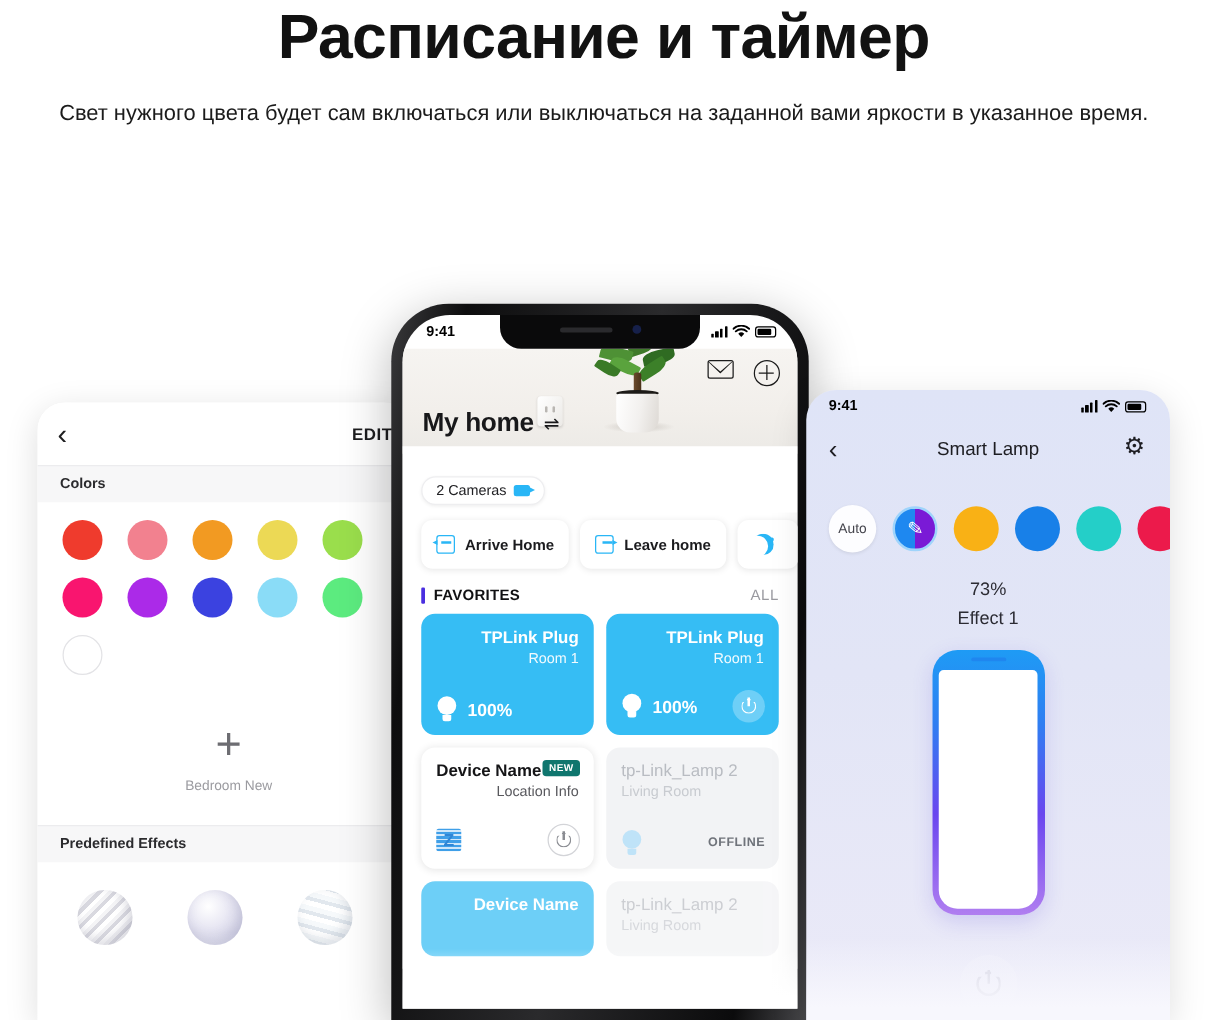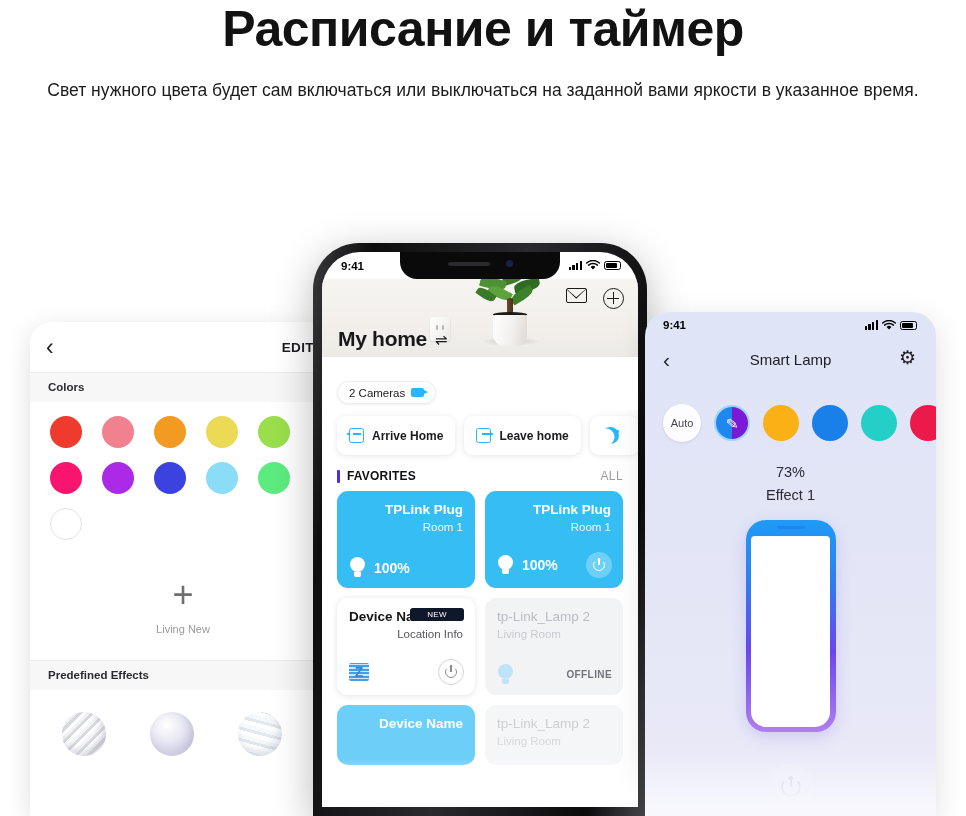--- a/index.html
+++ b/index.html
@@ -238,22 +238,22 @@
   }
   .pwr-g { width: 12px; height: 12px; position: relative; }
   .pwr-g::before{
     content:''; position:absolute; inset:0; border:1.6px solid #fff; border-radius:50%;
     clip-path: polygon(0 22%,38% 22%,38% 0,62% 0,62% 22%,100% 22%,100% 100%,0 100%);
   }
   .pwr-g::after{ content:''; position:absolute; left:50%;top:-1px;margin-left:-.8px;width:1.6px;height:7px;background:#fff;}
   .pwr.grey { background: transparent; border: 1.4px solid #d3d4d8; }
   .pwr.grey .pwr-g::before{ border-color:#8b8d93; } .pwr.grey .pwr-g::after{ background:#8b8d93; }
   .badge-new {
-    position: absolute; right: 11px; top: 10px; background: #0f172a; color: #fff;
-    font-size: 8px; font-weight: 400; padding: 2px 17px; border-radius: 3px; letter-spacing: .4px;
+    position: absolute; right: 11px; top: 10px; background: #0f766e; color: #fff;
+    font-size: 8px; font-weight: 700; padding: 2px 5px; border-radius: 3px; letter-spacing: .4px;
   }
   .zb-ic {
     width: 20px; height: 18px; background:
       repeating-linear-gradient(0deg,#3f9fe8 0 2px,#cfe7fa 2px 3.4px);
     border-radius: 2px; position: relative;
   }
   .zb-ic::after{
     content:'Z'; position:absolute; inset:0; display:flex; align-items:center; justify-content:center;
     font-size:14px; font-weight:800; color:#2f86d6; font-family:"Liberation Sans",sans-serif;
   }
@@ -391,21 +391,21 @@
       <div class="pl-row">
         <span class="pl-cell">
             <i class="dot hollow"></i>
           </span>
       </div>
     </div>
 
 
     <div class="pl-create">
       <span class="plus-glyph">+</span>
-      <span class="create-lbl">Living New</span>
+      <span class="create-lbl">Bedroom New</span>
     </div>
 
     <div class="pl-section">Predefined Effects</div>
 
     <div class="pl-predef">
       <span class="pl-pcell">
           <i class="orb orb-a"></i>
         </span>
       <span class="pl-pcell">
           <i class="orb orb-b"></i>

